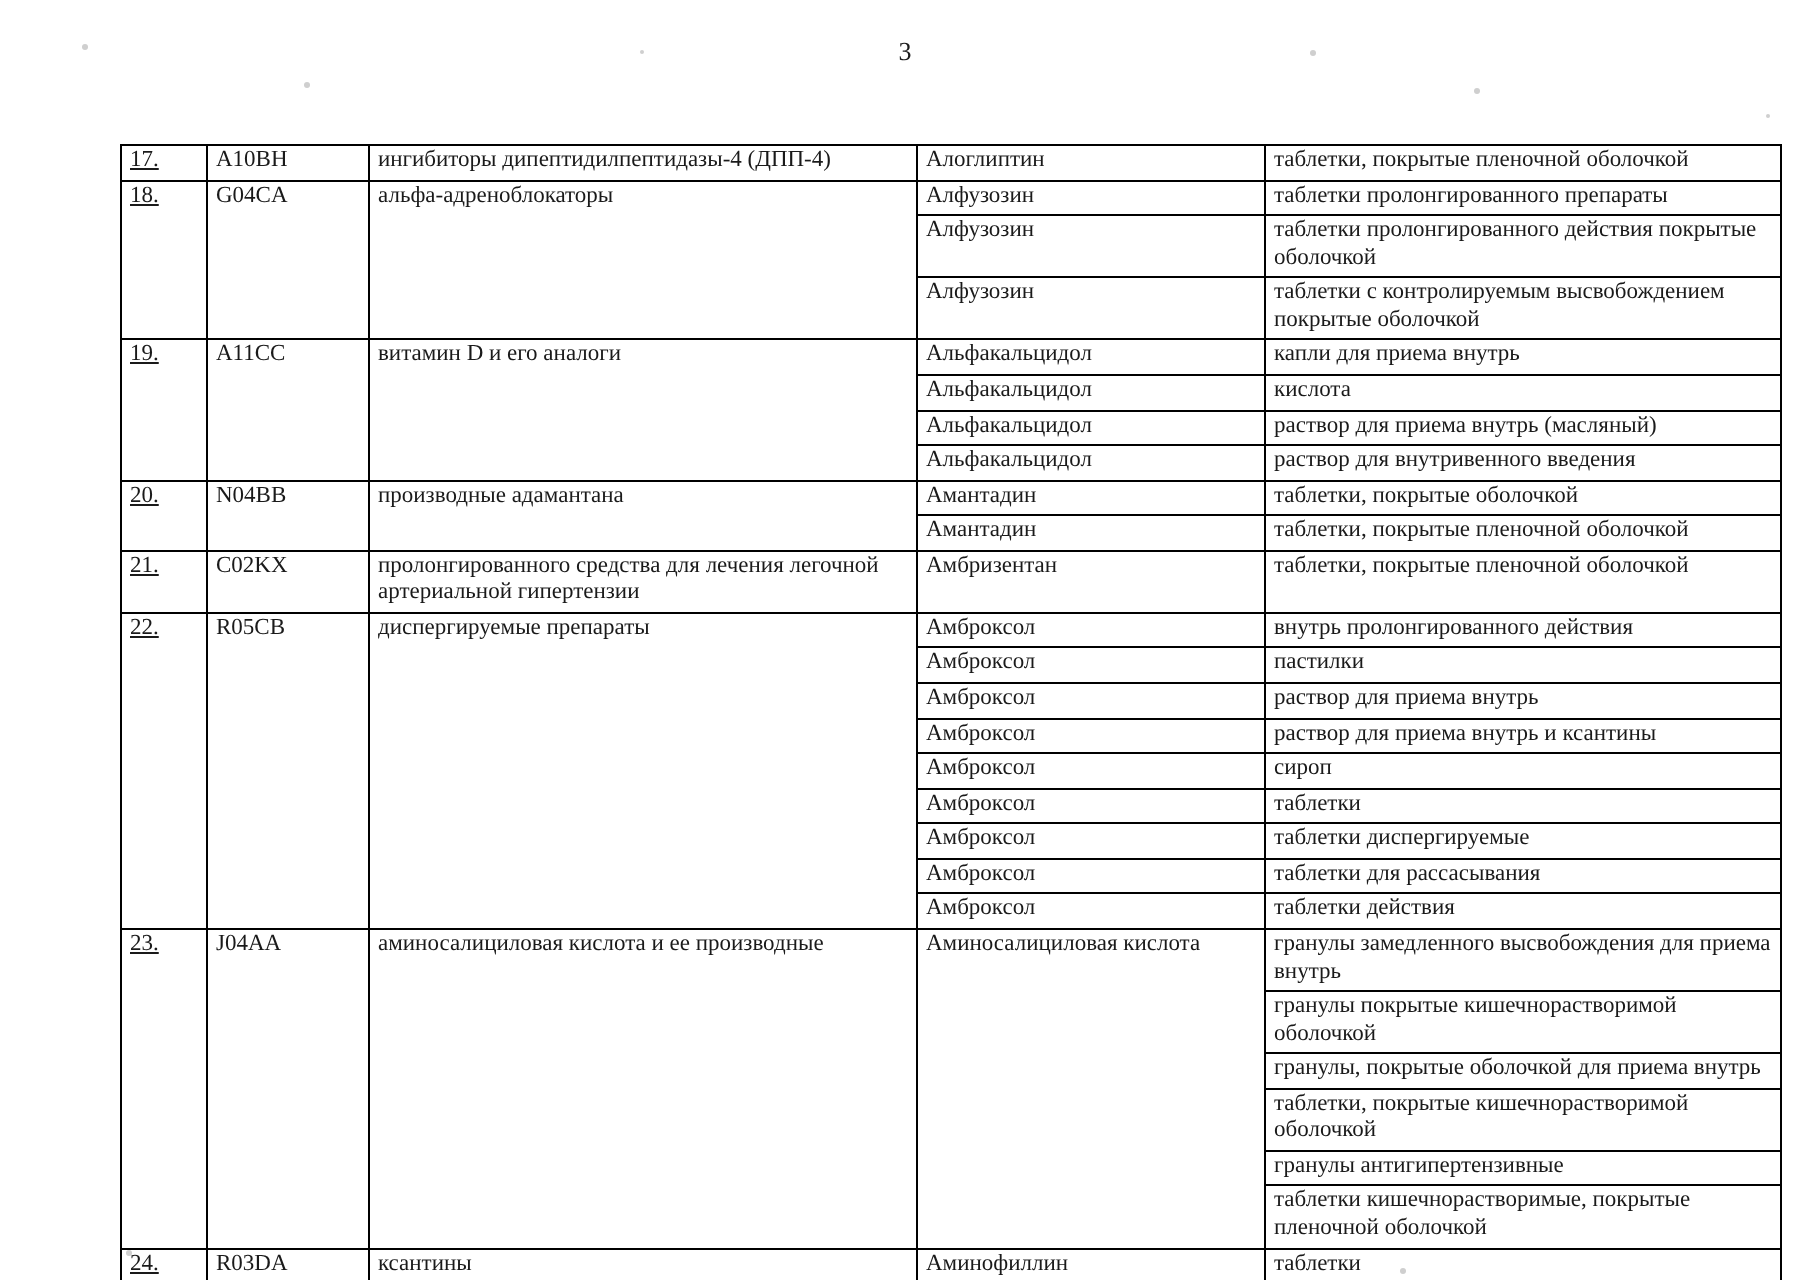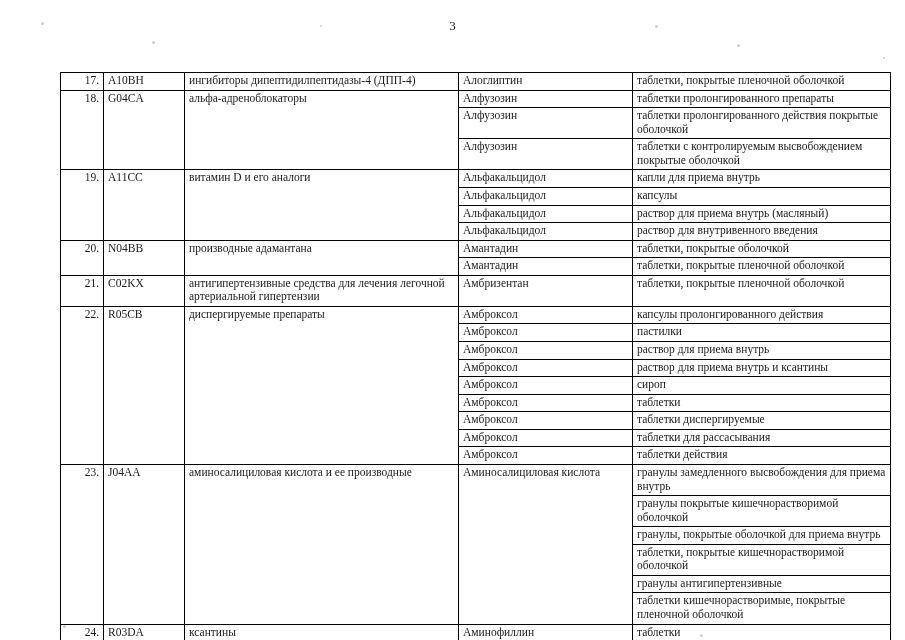--- a/index.html
+++ b/index.html
@@ -46,22 +46,23 @@
     table-layout: fixed;
   }
   table.reg-table td {
     border: 1px solid #000000;
     padding: 1px 4px 2px 4px;
     vertical-align: top;
     font-family: "Liberation Serif", serif;
   }
   td.c-num {
     width: 34px;
-    text-align: right;
+    text-align: left;
     padding-left: 6px;
+    text-decoration: underline;
   }
   td.c-code {
     width: 72px;
     padding-left: 7px;
   }
   td.c-group {
     width: 265px;
     padding-left: 7px;
   }
   td.c-inn {
@@ -120,21 +121,21 @@
 
       <tr>
         <td class="c-num" rowspan="4">19.</td>
         <td class="c-code" rowspan="4">A11CC</td>
         <td class="c-group" rowspan="4">витамин D и его аналоги</td>
         <td class="c-inn">Альфакальцидол</td>
         <td class="c-form">капли для приема внутрь</td>
       </tr>
       <tr>
         <td class="c-inn">Альфакальцидол</td>
-        <td class="c-form">капсулы</td>
+        <td class="c-form">кислота</td>
       </tr>
       <tr>
         <td class="c-inn">Альфакальцидол</td>
         <td class="c-form">раствор для приема внутрь (масляный)</td>
       </tr>
       <tr>
         <td class="c-inn">Альфакальцидол</td>
         <td class="c-form">раствор для внутривенного введения</td>
       </tr>
 
@@ -146,31 +147,31 @@
         <td class="c-form">таблетки, покрытые оболочкой</td>
       </tr>
       <tr>
         <td class="c-inn">Амантадин</td>
         <td class="c-form">таблетки, покрытые пленочной оболочкой</td>
       </tr>
 
       <tr>
         <td class="c-num">21.</td>
         <td class="c-code">C02KX</td>
-        <td class="c-group">антигипертензивные средства для лечения легочной артериальной гипертензии</td>
+        <td class="c-group">пролонгированного средства для лечения легочной артериальной гипертензии</td>
         <td class="c-inn">Амбризентан</td>
         <td class="c-form">таблетки, покрытые пленочной оболочкой</td>
       </tr>
 
       <tr>
         <td class="c-num" rowspan="9">22.</td>
         <td class="c-code" rowspan="9">R05CB</td>
         <td class="c-group" rowspan="9">диспергируемые препараты</td>
         <td class="c-inn">Амброксол</td>
-        <td class="c-form">капсулы пролонгированного действия</td>
+        <td class="c-form">внутрь пролонгированного действия</td>
       </tr>
       <tr>
         <td class="c-inn">Амброксол</td>
         <td class="c-form">пастилки</td>
       </tr>
       <tr>
         <td class="c-inn">Амброксол</td>
         <td class="c-form">раствор для приема внутрь</td>
       </tr>
       <tr>

